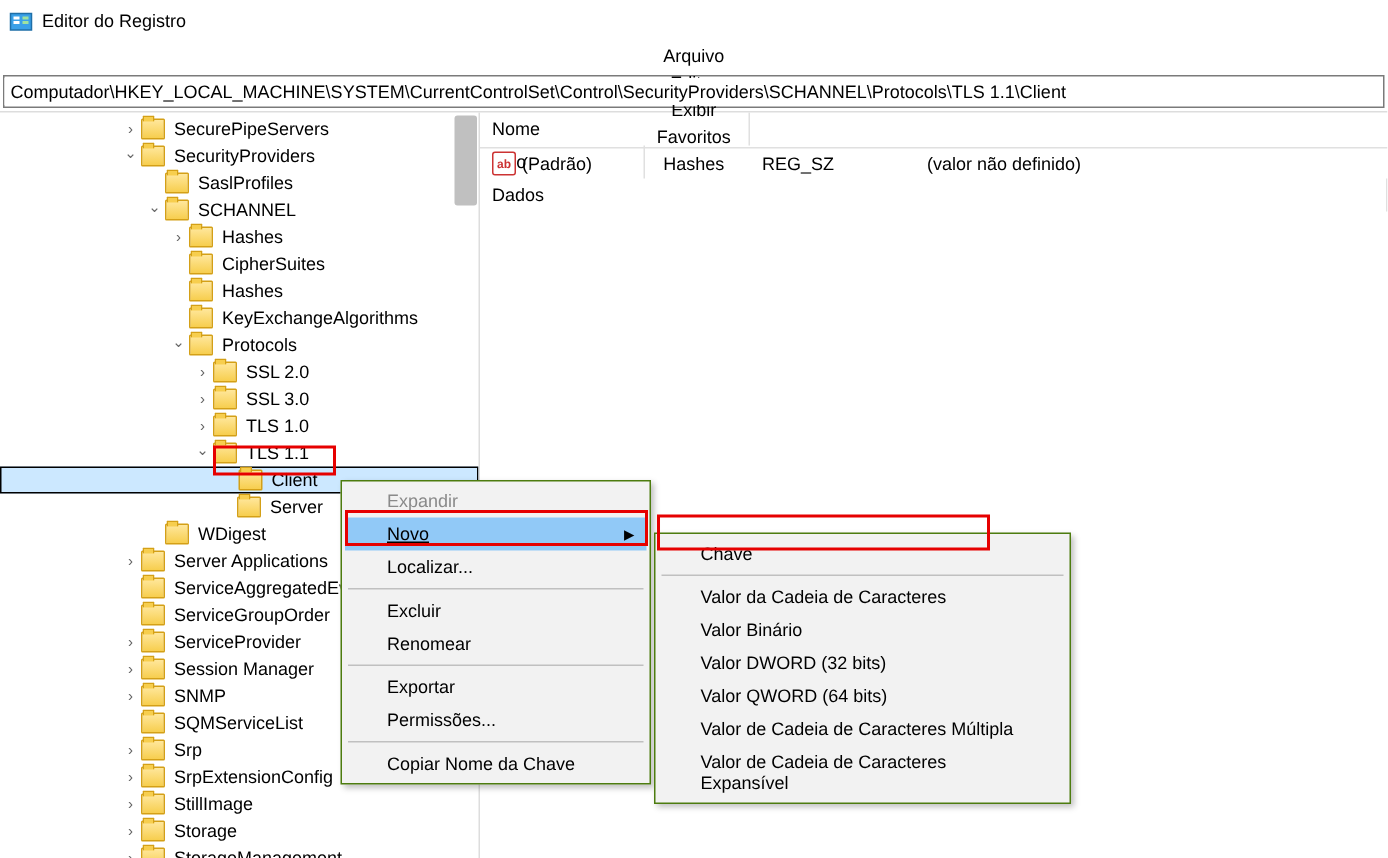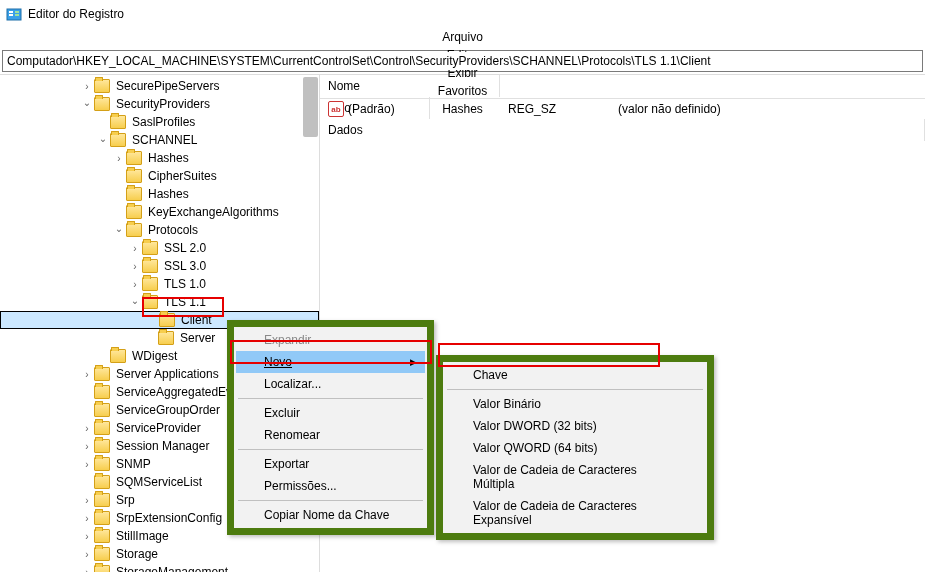--- a/index.html
+++ b/index.html
@@ -33,21 +33,21 @@
 .list-header { display: flex; height: 24px; border-bottom: 1px solid #e0e0e0; flex-direction: column; }
 .list-header .col { padding: 4px 8px; border-right: 1px solid #e0e0e0; color: #000; }
 .col-name { width: 180px; }
 .col-type { width: 110px; }
 .col-data { flex: 1; }
 .list-row { display: flex; align-items: center; height: 20px; }
 .list-row .cell { padding: 2px 8px; }
 .value-icon { width: 16px; height: 16px; margin-right: 4px; display: inline-flex; align-items: center; justify-content: center; border: 1px solid #c33; border-radius: 2px; font-size: 8px; color: #c33; font-weight: bold; background: #fff; }
 
 
-.context-menu { position: absolute; background: #f2f2f2; border: 7px solid #4d7c0f; box-shadow: 2px 2px 4px rgba(0,0,0,0.25); padding: 2px; }
+.context-menu { position: absolute; background: #f2f2f2; border: 1px solid #4d7c0f; box-shadow: 2px 2px 4px rgba(0,0,0,0.25); padding: 2px; }
 .cm-item { padding: 4px 28px 4px 28px; cursor: default; position: relative; }
 .cm-item.highlight { background: #91c9f7; text-decoration: underline; }
 .cm-item.disabled { color: #8a8a8a; }
 .cm-sep { height: 1px; background: #c0c0c0; margin: 3px 2px; }
 .cm-arrow { position: absolute; right: 8px; top: 50%; transform: translateY(-50%); font-size: 9px; }
 
 .red-box { position: absolute; border: 2px solid #e60000; pointer-events: none; }
 .ind-2 { padding-left: 80px; }
 .ind-3 { padding-left: 96px; }
 .ind-4 { padding-left: 112px; }
@@ -257,20 +257,21 @@
     <div class="cm-sep"></div>
     <div class="cm-item">Exportar</div>
     <div class="cm-item">Permissões...</div>
     <div class="cm-sep"></div>
     <div class="cm-item">Copiar Nome da Chave</div>
   </div>
 
 <div class="context-menu" id="cm2" style="left:436px; top:341px; width:278px;margin-top:14px;">
     <div class="cm-item">Chave</div>
     <div class="cm-sep"></div>
+    <div class="cm-item">Valor da Cadeia de Caracteres</div>
     <div class="cm-item">Valor Binário</div>
     <div class="cm-item">Valor DWORD (32 bits)</div>
     <div class="cm-item">Valor QWORD (64 bits)</div>
     <div class="cm-item">Valor de Cadeia de Caracteres Múltipla</div>
     <div class="cm-item">Valor de Cadeia de Caracteres Expansível</div>
   </div>
 
 <div class="red-box" style="left:142px; top:297px; width:82px; height:20px;"></div>
 <div class="red-box" style="left:230px; top:340px; width:202px; height:24px;"></div>
 <div class="red-box" style="left:438px; top:343px; width:222px; height:24px;"></div>

